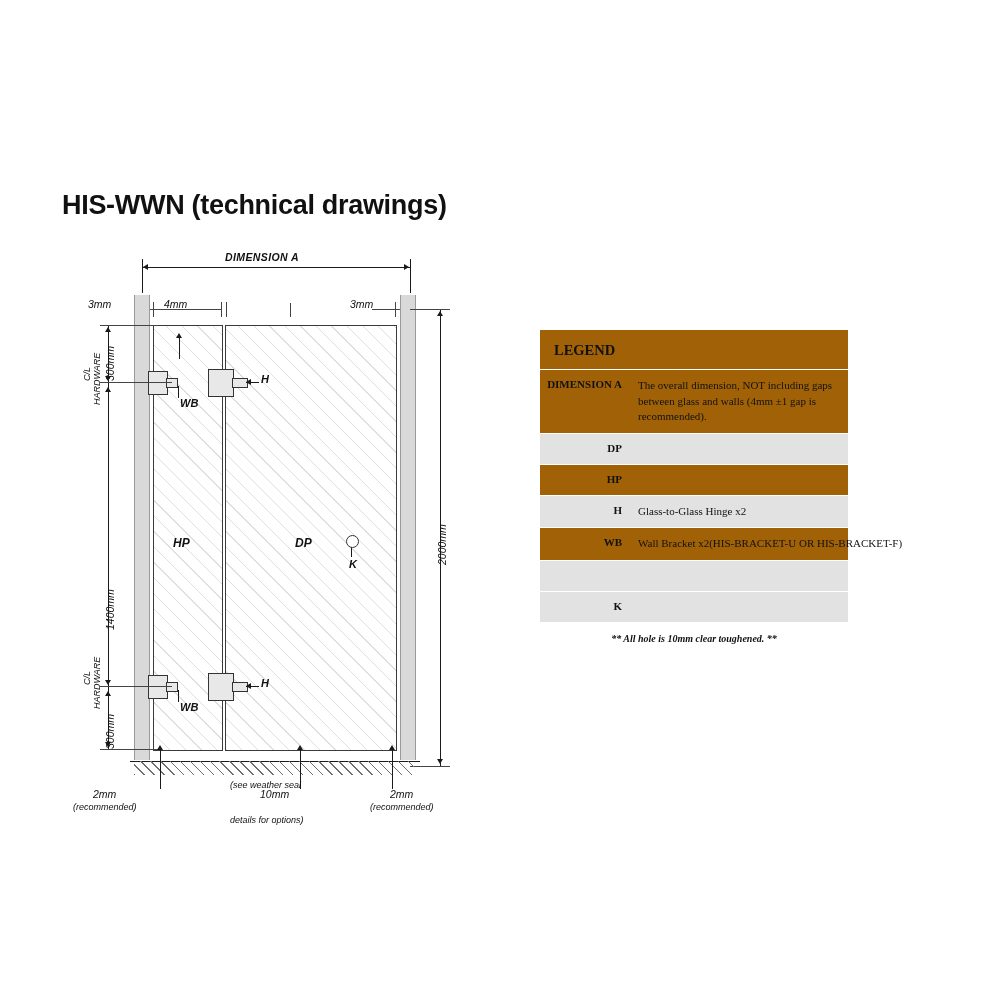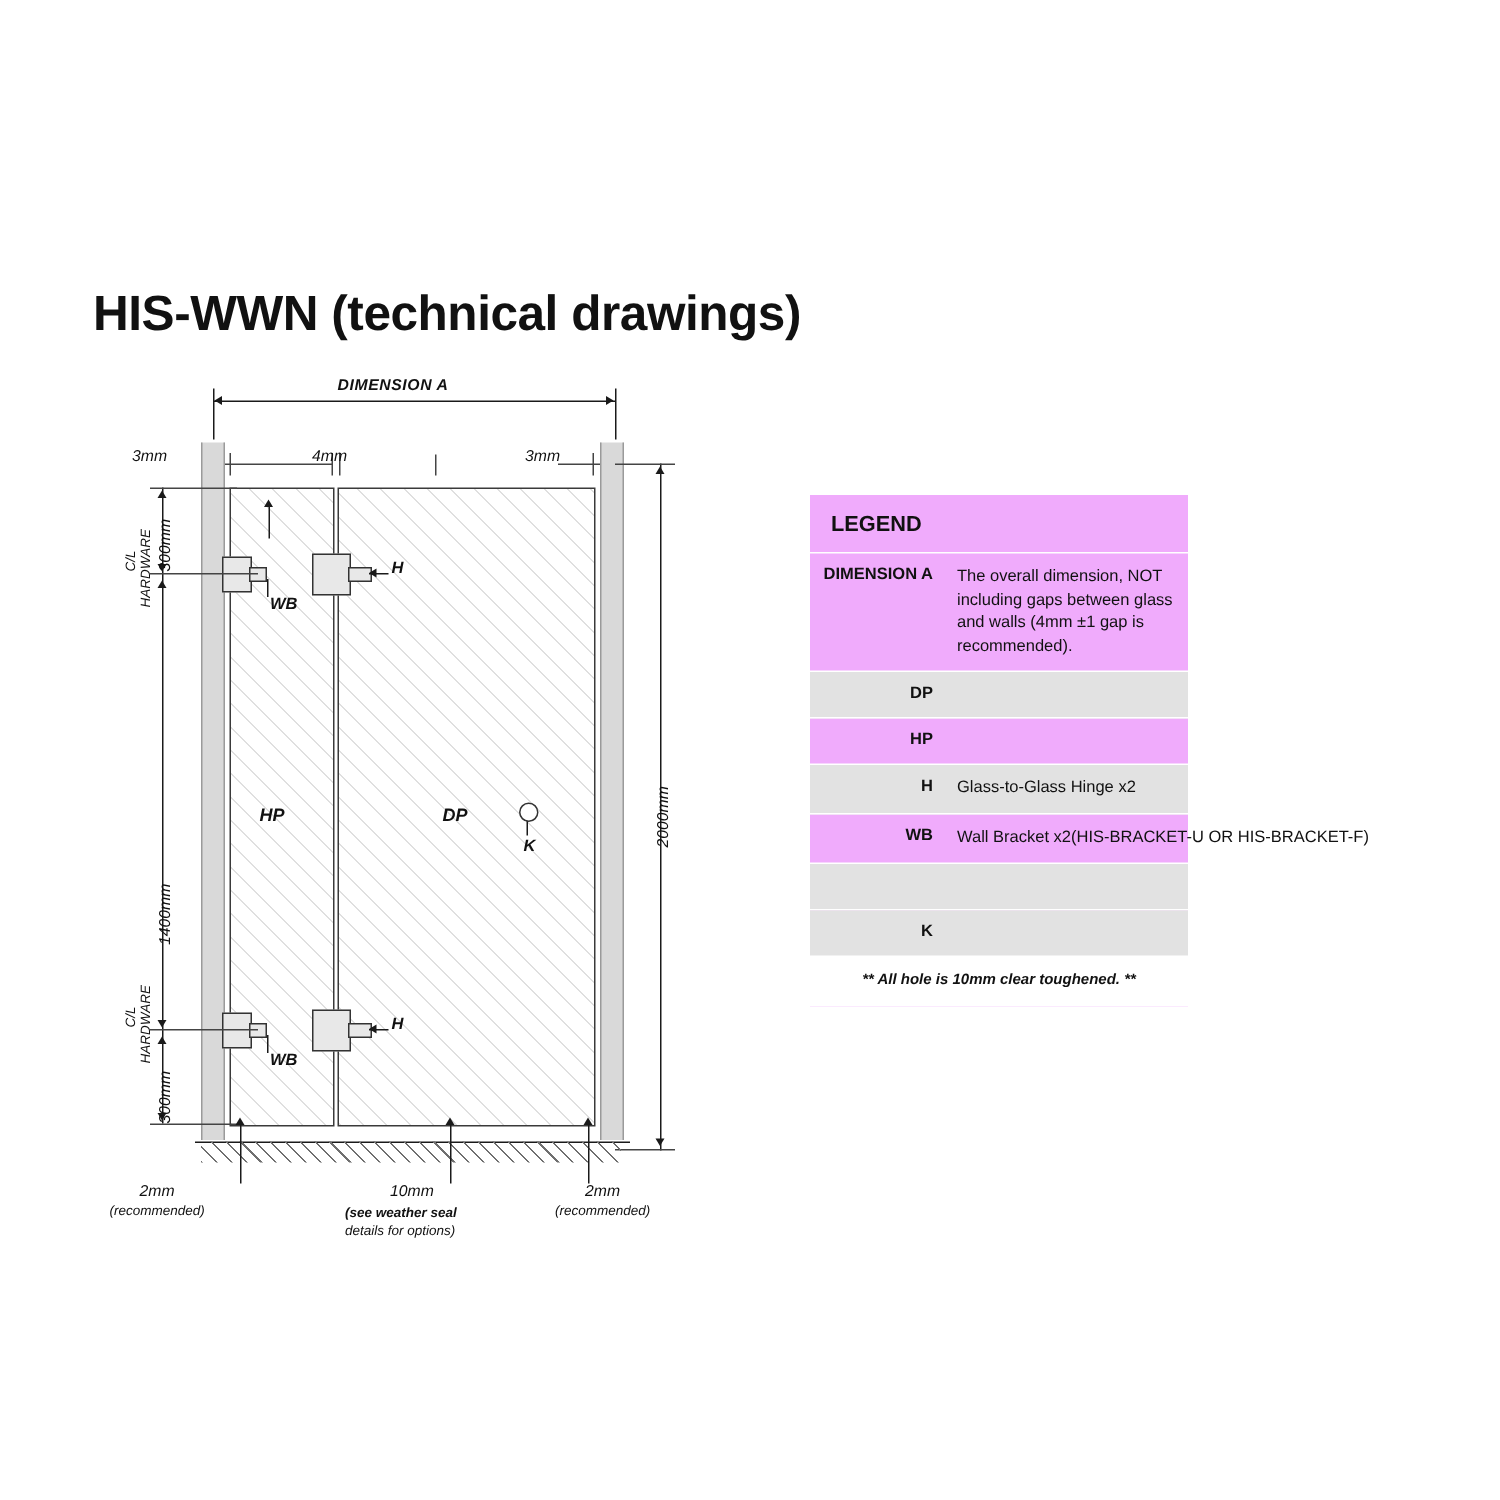--- a/index.html
+++ b/index.html
@@ -12,21 +12,21 @@
     height: 1000px;
     position: relative;
     font-family: "Liberation Sans", sans-serif;
     color: #111111;
     overflow: hidden;
   }
   .page-title {
     position: absolute;
     left: 62px;
     top: 190px;
-    font-size: 33px;
+    font-size: 27px;
     font-weight: bold;
     letter-spacing: -0.3px;
     color: #111;
     white-space: nowrap;
   }
 
   
   .drawing {
     position: absolute;
     left: 60px;
@@ -151,23 +151,24 @@
     background: repeating-linear-gradient(45deg,
       #6f6f6f 0px, #6f6f6f 1px,
       rgba(255,255,255,0) 1px, rgba(255,255,255,0) 7px);
   }
 
   
   .legend {
     position: absolute;
     left: 540px;
     top: 330px;
-    width: 252px;
-    background: #f0abfc;
+    width: 308px;
+    background: #a16207;
     border: 0;
+    font-family: Liberation Serif, serif;
   }
   .legend-title {
     font-size: 14.5px;
     font-weight: bold;
     padding: 12px 0 10px 14px;
     border-bottom: 1px solid #ffffff;
     color: #111;
   }
   .legend-row {
     display: flex;
@@ -220,21 +221,21 @@
   <div class="dimtext b" style="left:165px; top:6px;">DIMENSION A</div>
 
   <div class="hline thin" style="left:84px; top:64px; width:26px;"></div>
   <div class="vline thin" style="left:84px;  top:57px; height:15px;"></div>
   <div class="vline thin" style="left:93px;  top:57px; height:15px;"></div>
   <div class="dimtext" style="left:28px; top:53px;">3mm</div>
 
   <div class="hline thin" style="left:110px; top:64px; width:52px;"></div>
   <div class="vline thin" style="left:161px; top:57px; height:15px;"></div>
   <div class="vline thin" style="left:166px; top:57px; height:15px;"></div>
-  <div class="dimtext" style="left:104px; top:53px;margin-left:44px;">4mm</div>
+  <div class="dimtext" style="left:104px; top:53px;">4mm</div>
 
   <div class="vline thin" style="left:230px; top:58px; height:14px;"></div>
 
   <div class="hline thin" style="left:312px; top:64px; width:42px;"></div>
   <div class="vline thin" style="left:335px; top:57px; height:15px;"></div>
   <div class="vline thin" style="left:341px; top:57px; height:15px;"></div>
   <div class="dimtext" style="left:290px; top:53px;">3mm</div>
 
   <div class="wall wall-left"></div>
   <div class="wall wall-right"></div>
@@ -303,21 +304,21 @@
   <div class="floor-hatch"></div>
 
   <div class="vline" style="left:100px; top:504px; height:40px;"></div>
   <div class="arrow ar-up" style="left:97px; top:500px;"></div>
   <div class="dimtext" style="left:33px; top:543px;">2mm</div>
   <div class="tiny" style="position:absolute; left:13px; top:557px;">(recommended)</div>
 
   <div class="vline" style="left:240px; top:504px; height:40px;"></div>
   <div class="arrow ar-up" style="left:237px; top:500px;"></div>
   <div class="dimtext" style="left:200px; top:543px;">10mm</div>
-  <div class="tiny" style="position:absolute; left:170px; top:558px;font-weight:bold;">(see weather seal</div>
+  <div class="tiny" style="position:absolute; left:170px; top:535px;">(see weather seal</div>
   <div class="tiny" style="position:absolute; left:170px; top:570px;">details for options)</div>
 
   <div class="vline" style="left:332px; top:504px; height:40px;"></div>
   <div class="arrow ar-up" style="left:329px; top:500px;"></div>
   <div class="dimtext" style="left:330px; top:543px;">2mm</div>
   <div class="tiny" style="position:absolute; left:310px; top:557px;">(recommended)</div>
 </div>
 
 <div class="legend">
   <div class="legend-title">LEGEND</div>

